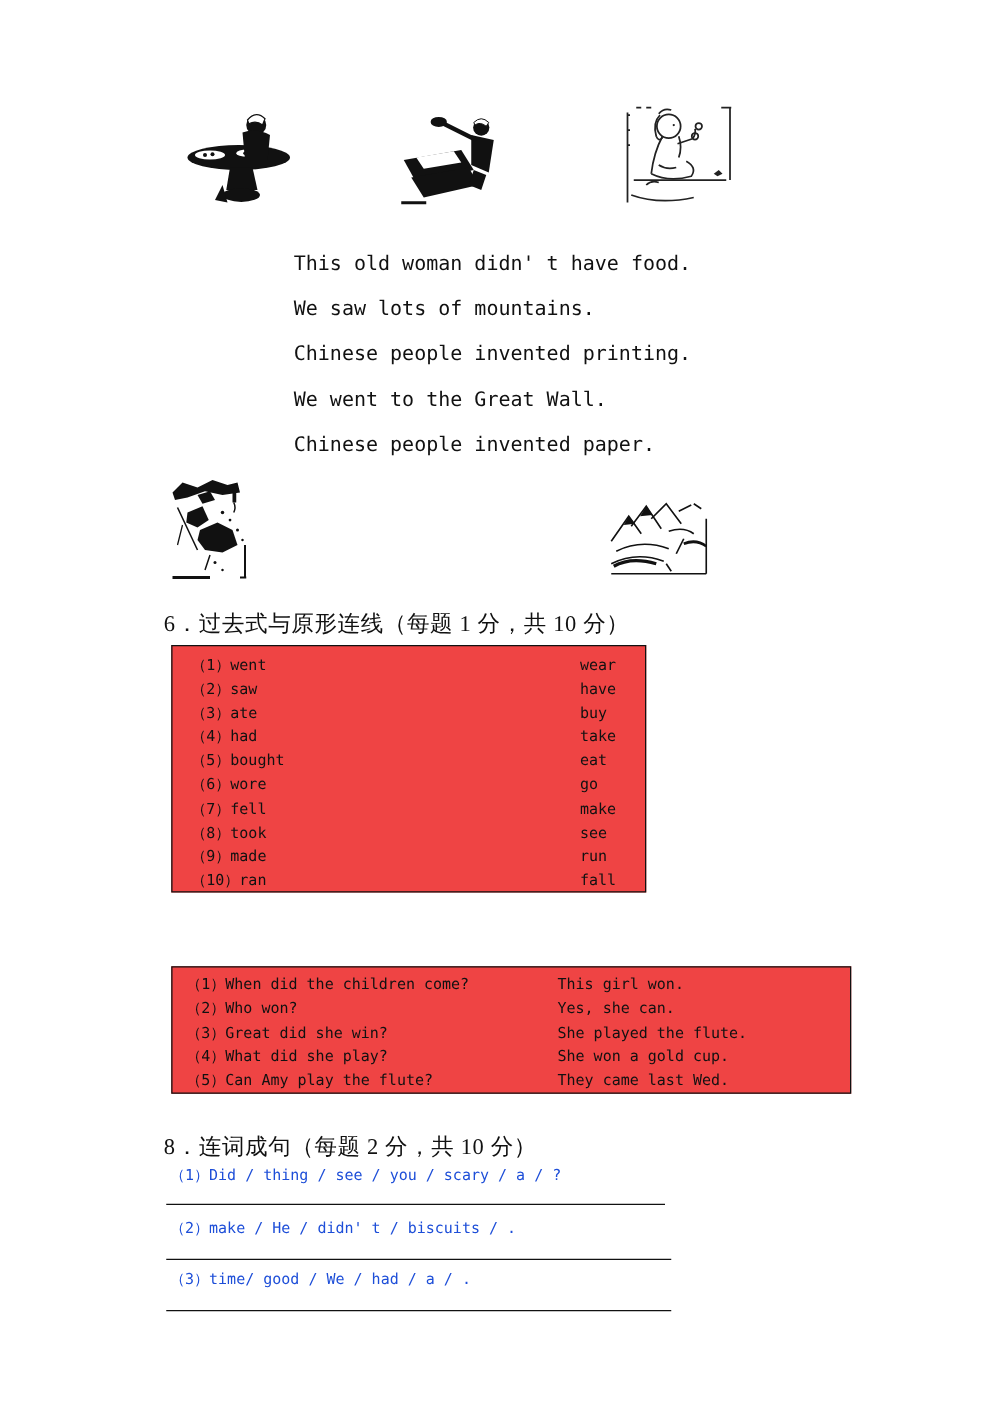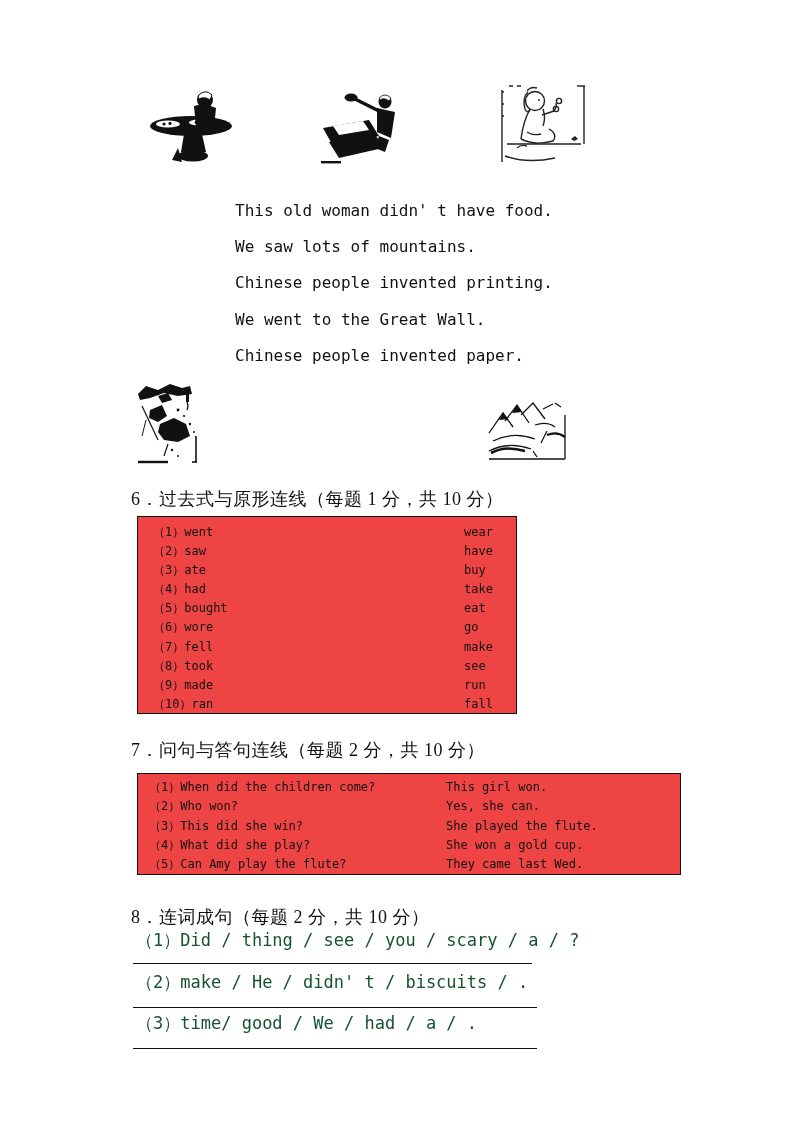--- a/index.html
+++ b/index.html
@@ -35,21 +35,21 @@
     font-size:12px;color:#111;
     white-space:pre;
   }
   .box6 .row{height:19.1px;line-height:19.1px;padding-left:15px;}
   .box7 .row{height:19.3px;line-height:19.3px;padding-left:11px;}
   .box6 .base{position:absolute;left:326px;top:0;}
   .box7 .ans{position:absolute;left:308px;top:0;}
   .num{letter-spacing:0;}
   .s8-item{
     font-family:"DejaVu Sans Mono","Liberation Mono",monospace;
-    font-size:17px;line-height:15px;color:#14532d;white-space:pre;
+    font-size:12px;line-height:15px;color:#1d4ed8;white-space:pre;
   }
   .answer-line{
     position:absolute;border-top:1px solid #111;height:0;
   }
   svg{display:block;}
 </style>
 </head>
 <body>
 
 <div class="page">
@@ -173,26 +173,25 @@
     <div class="row"><span class="num">（3）</span><span>ate</span><span class="base">buy</span></div>
     <div class="row"><span class="num">（4）</span><span>had</span><span class="base">take</span></div>
     <div class="row"><span class="num">（5）</span><span>bought</span><span class="base">eat</span></div>
     <div class="row"><span class="num">（6）</span><span>wore</span><span class="base">go</span></div>
     <div class="row"><span class="num">（7）</span><span>fell</span><span class="base">make</span></div>
     <div class="row"><span class="num">（8）</span><span>took</span><span class="base">see</span></div>
     <div class="row"><span class="num">（9）</span><span>made</span><span class="base">run</span></div>
     <div class="row"><span class="num">（10）</span><span>ran</span><span class="base">fall</span></div>
   </div>
 
-  <div class="abs sec-title" style="left:131px;top:742px;">7．问句与答句连线（每题 2 分，共 10 分）</div>
 
   <div class="match-box box7">
     <div class="row"><span class="num">（1）</span><span>When did the children come?</span><span class="ans">This girl won.</span></div>
     <div class="row"><span class="num">（2）</span><span>Who won?</span><span class="ans">Yes, she can.</span></div>
-    <div class="row"><span class="num">（3）</span><span>This did she win?</span><span class="ans">She played the flute.</span></div>
+    <div class="row"><span class="num">（3）</span><span>Great did she win?</span><span class="ans">She played the flute.</span></div>
     <div class="row"><span class="num">（4）</span><span>What did she play?</span><span class="ans">She won a gold cup.</span></div>
     <div class="row"><span class="num">（5）</span><span>Can Amy play the flute?</span><span class="ans">They came last Wed.</span></div>
   </div>
 
   <div class="abs sec-title" style="left:131px;top:909px;">8．连词成句（每题 2 分，共 10 分）</div>
 
   <div class="abs s8-item" style="left:136px;top:933px;"><span class="num">（1）</span><span>Did / thing / see / you / scary / a / ?</span></div>
   <div class="answer-line" style="left:133px;top:963px;width:399px;"></div>
 
   <div class="abs s8-item" style="left:136px;top:975px;text-align:center;"><span class="num">（2）</span><span>make / He / didn' t / biscuits / .</span></div>

